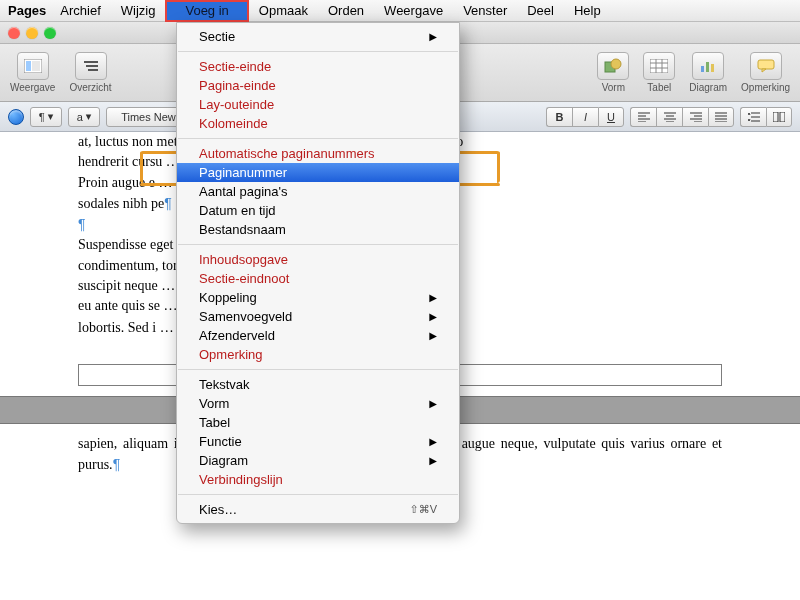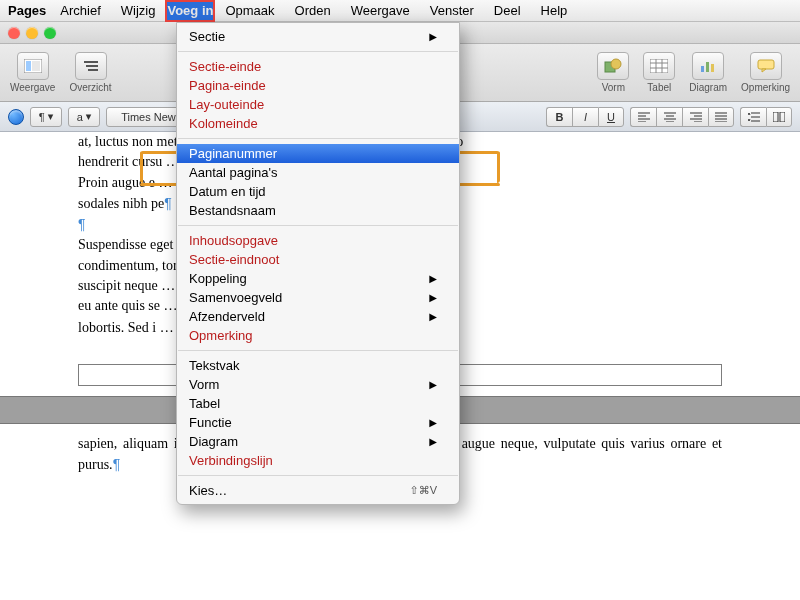--- a/index.html
+++ b/index.html
@@ -22,24 +22,23 @@
     font-size: 13px;
   }
   .menubar-item {
     padding: 2px 10px;
     height: 22px;
     display: flex;
     align-items: center;
   }
   .menubar-item.active {
     background: #2a6ed9;
-    color: #e5e5e5;
+    color: #0f172a;
     border: 2px solid #e6413c;
-    padding: 0 0;
-    font-weight: bold;
+    padding: 0 18px;
   }
   .menubar-logo { font-weight: bold; margin-right: 4px;}
   .titlebar {
     height: 22px;
     background: linear-gradient(#e8e8e8, #d6d6d6);
     display: flex;
     align-items: center;
     border-bottom: 1px solid #b5b5b5;
     position: relative;
   }
@@ -134,21 +133,21 @@
     background:#f6f6f6;
     border:1px solid #b8b8b8;
     border-radius:0 0 6px 6px;
     box-shadow: 4px 8px 18px rgba(0,0,0,.35);
     padding:4px 0;
     font-size:13px;
     z-index:50;
   }
   .dd-item{
     height:19px;
-    padding:0 22px 0 12px;
+    padding:0 22px 0 22px;
     display:flex; align-items:center; justify-content:space-between;
     color:#000;
   }
   .dd-item.disabled{ color:#b91c1c;}
   .dd-item.highlight{
     background:linear-gradient(#4e8ff0,#1d5ed9);
     color:#fff;
     text-align:center;
   }
   .dd-sep{height:1px;background:#d6d6d6;margin:5px 1px;}
@@ -346,20 +345,23 @@
     <div class="dd-item disabled">
       <span>Pagina-einde</span>
     </div>
     <div class="dd-item disabled">
       <span>Lay-outeinde</span>
     </div>
     <div class="dd-item disabled">
       <span>Kolomeinde</span>
     </div>
     <div class="dd-sep"></div>
+    <div class="dd-item disabled">
+      <span>Automatische paginanummers</span>
+    </div>
     <div class="dd-item highlight">
       <span>Paginanummer</span>
     </div>
     <div class="dd-item">
       <span>Aantal pagina's</span>
     </div>
     <div class="dd-item">
       <span>Datum en tijd</span>
     </div>
     <div class="dd-item">

